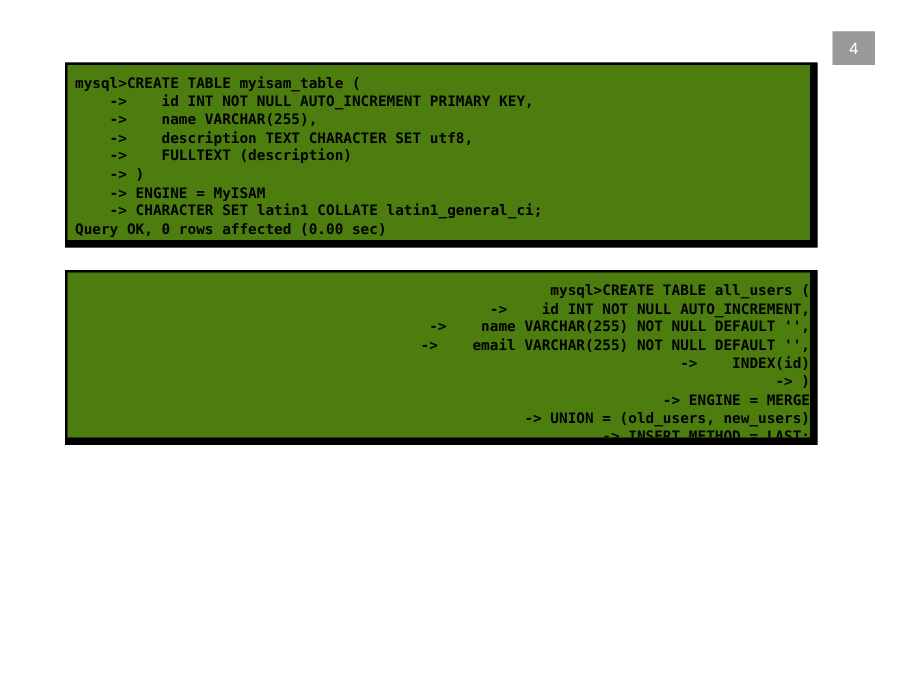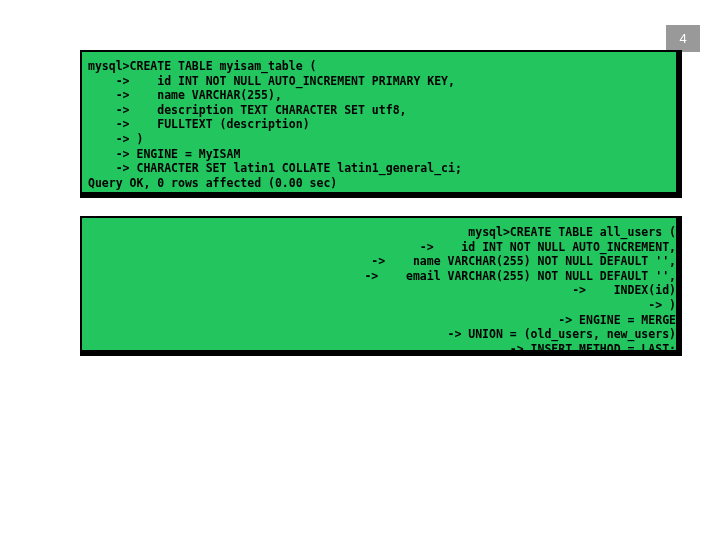--- a/index.html
+++ b/index.html
@@ -37,28 +37,27 @@
     font-family: "Liberation Sans", sans-serif;
     font-size: 13px;
     line-height: 27px;
     text-align: center;
     letter-spacing: 0px;
   }
 
   
   .console-block {
     position: absolute;
-    background: #22c55e;
+    background: #4d7c0f;
     border-top: 2px solid #000000;
     border-left: 2px solid #000000;
     border-right: 6px solid #000000;
     border-bottom: 6px solid #000000;
     box-sizing: border-box;
     overflow: hidden;
-    margin-left: 28px;
   }
 
   #console-block-1 {
     left: 52px;
     top: 50px;
     width: 602px;
     height: 148px;
   }
 
   #console-block-2 {

